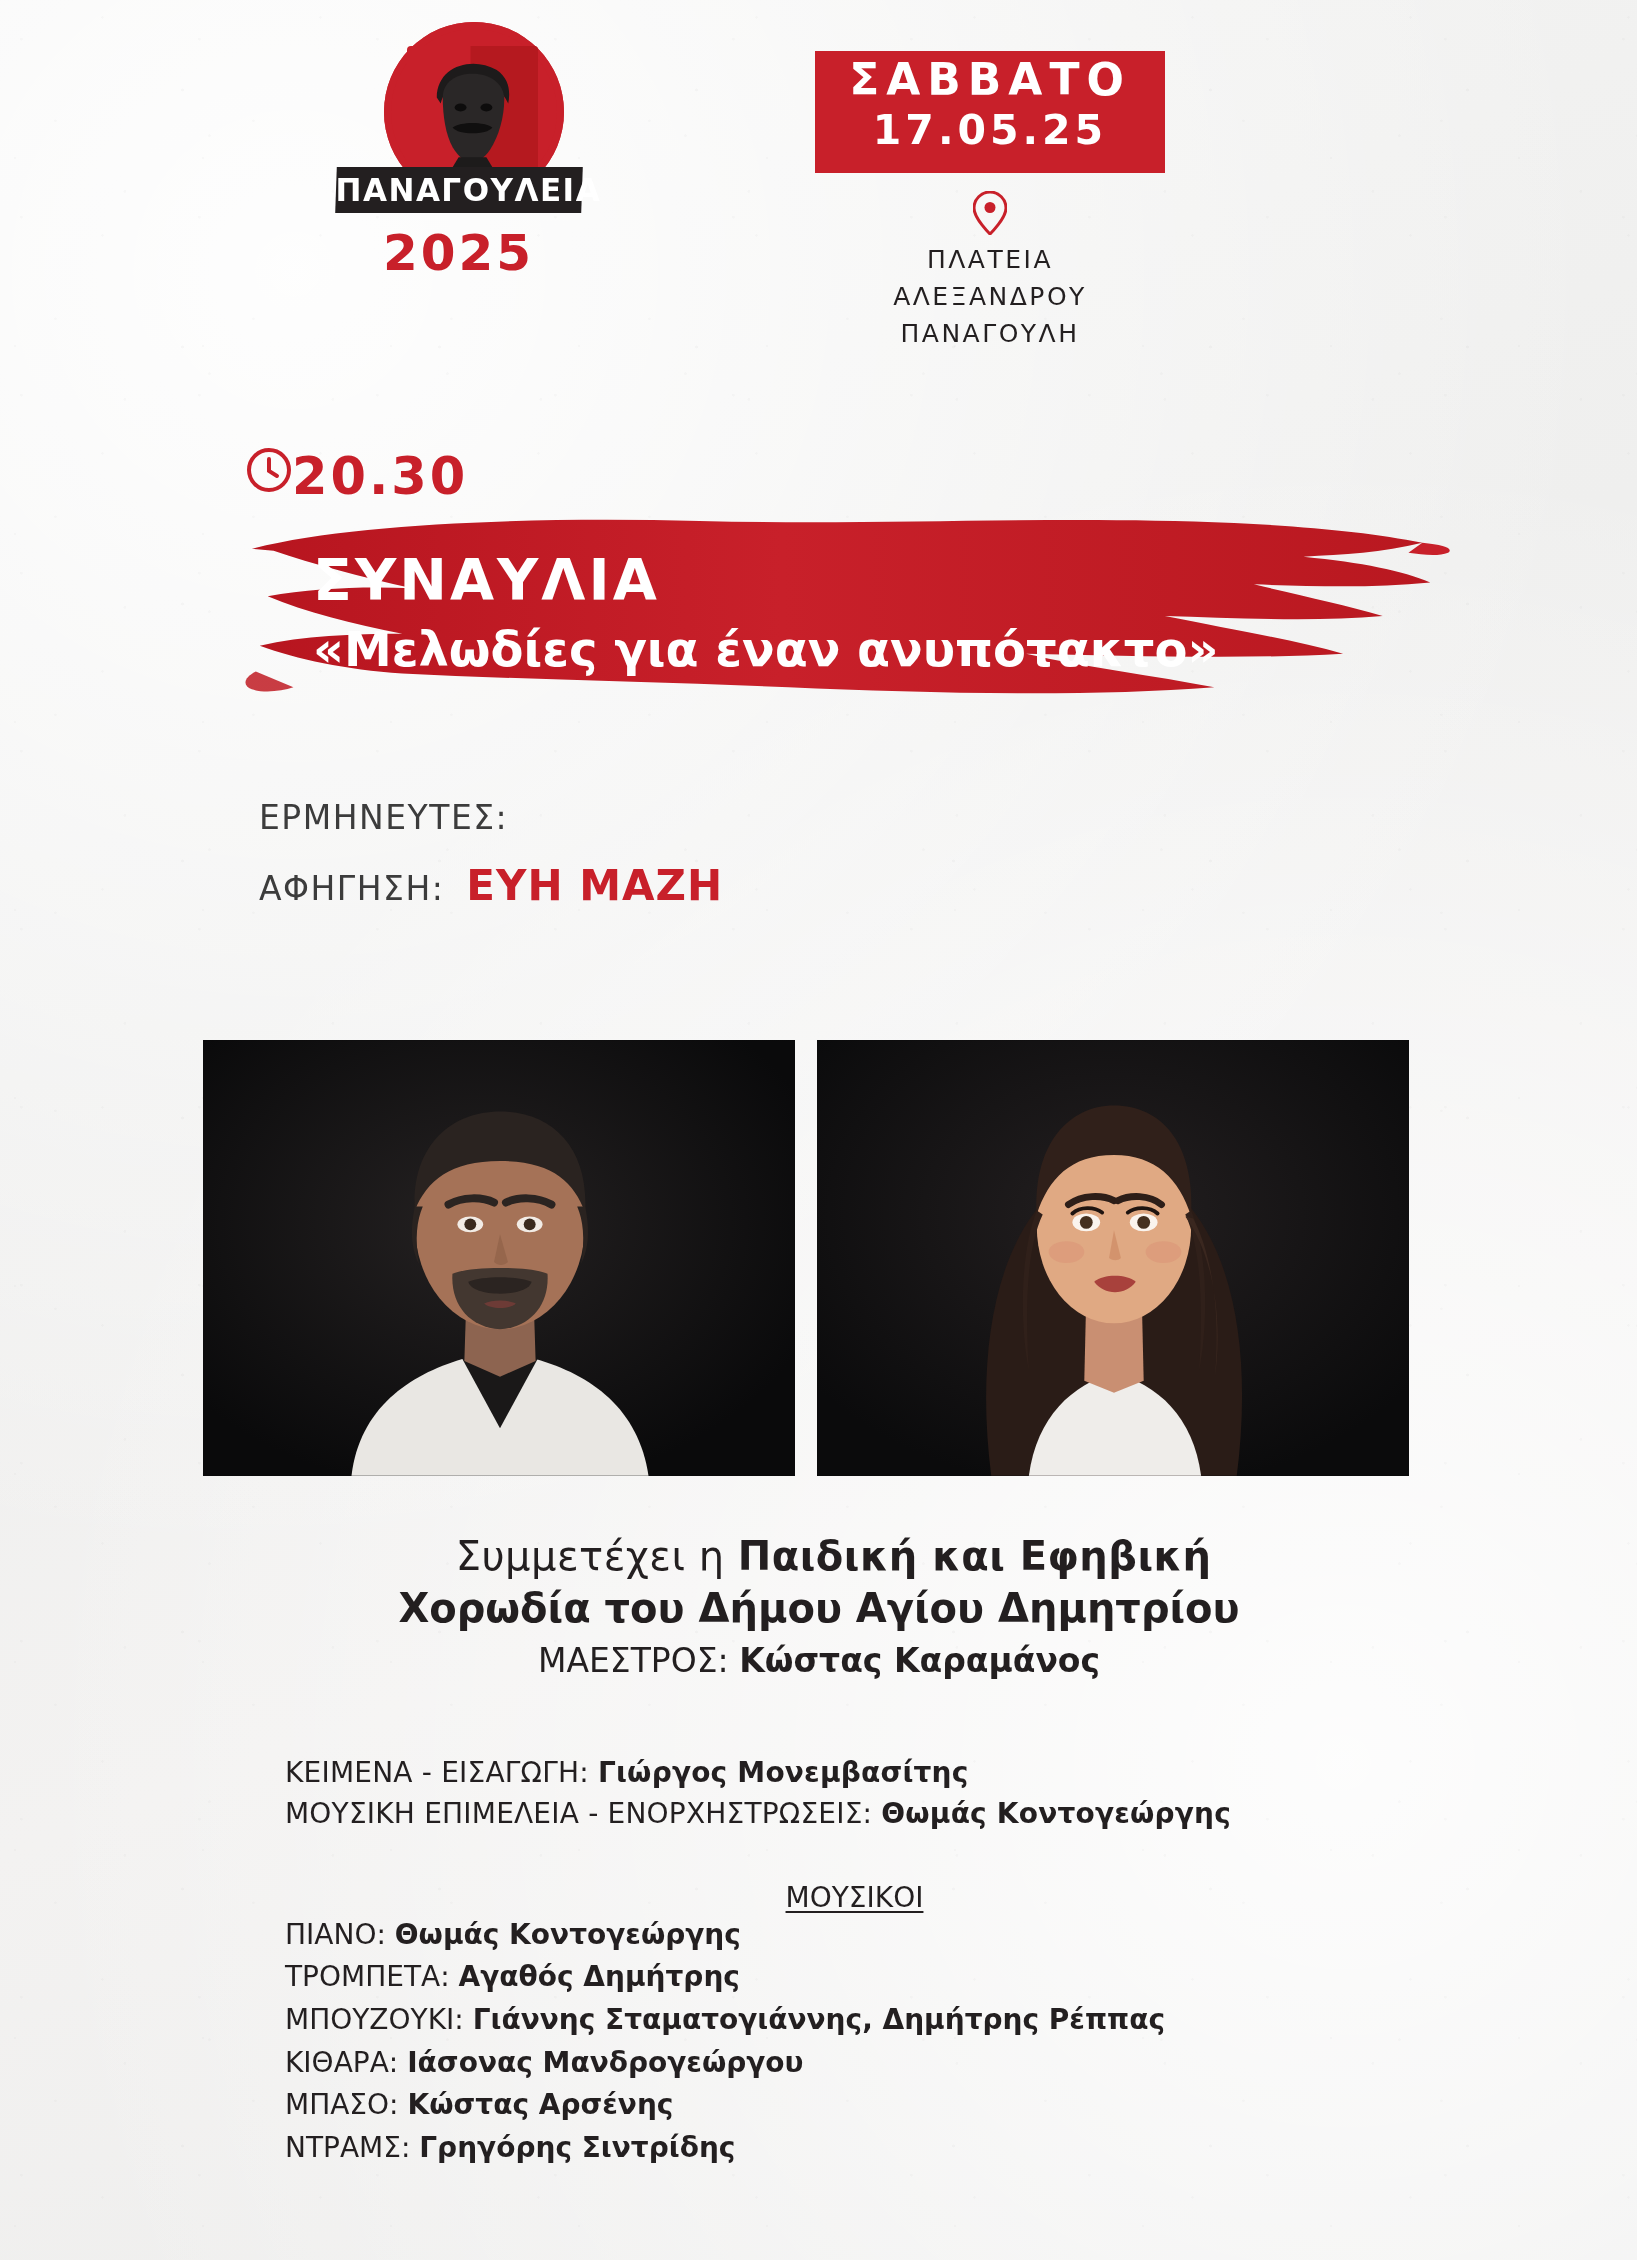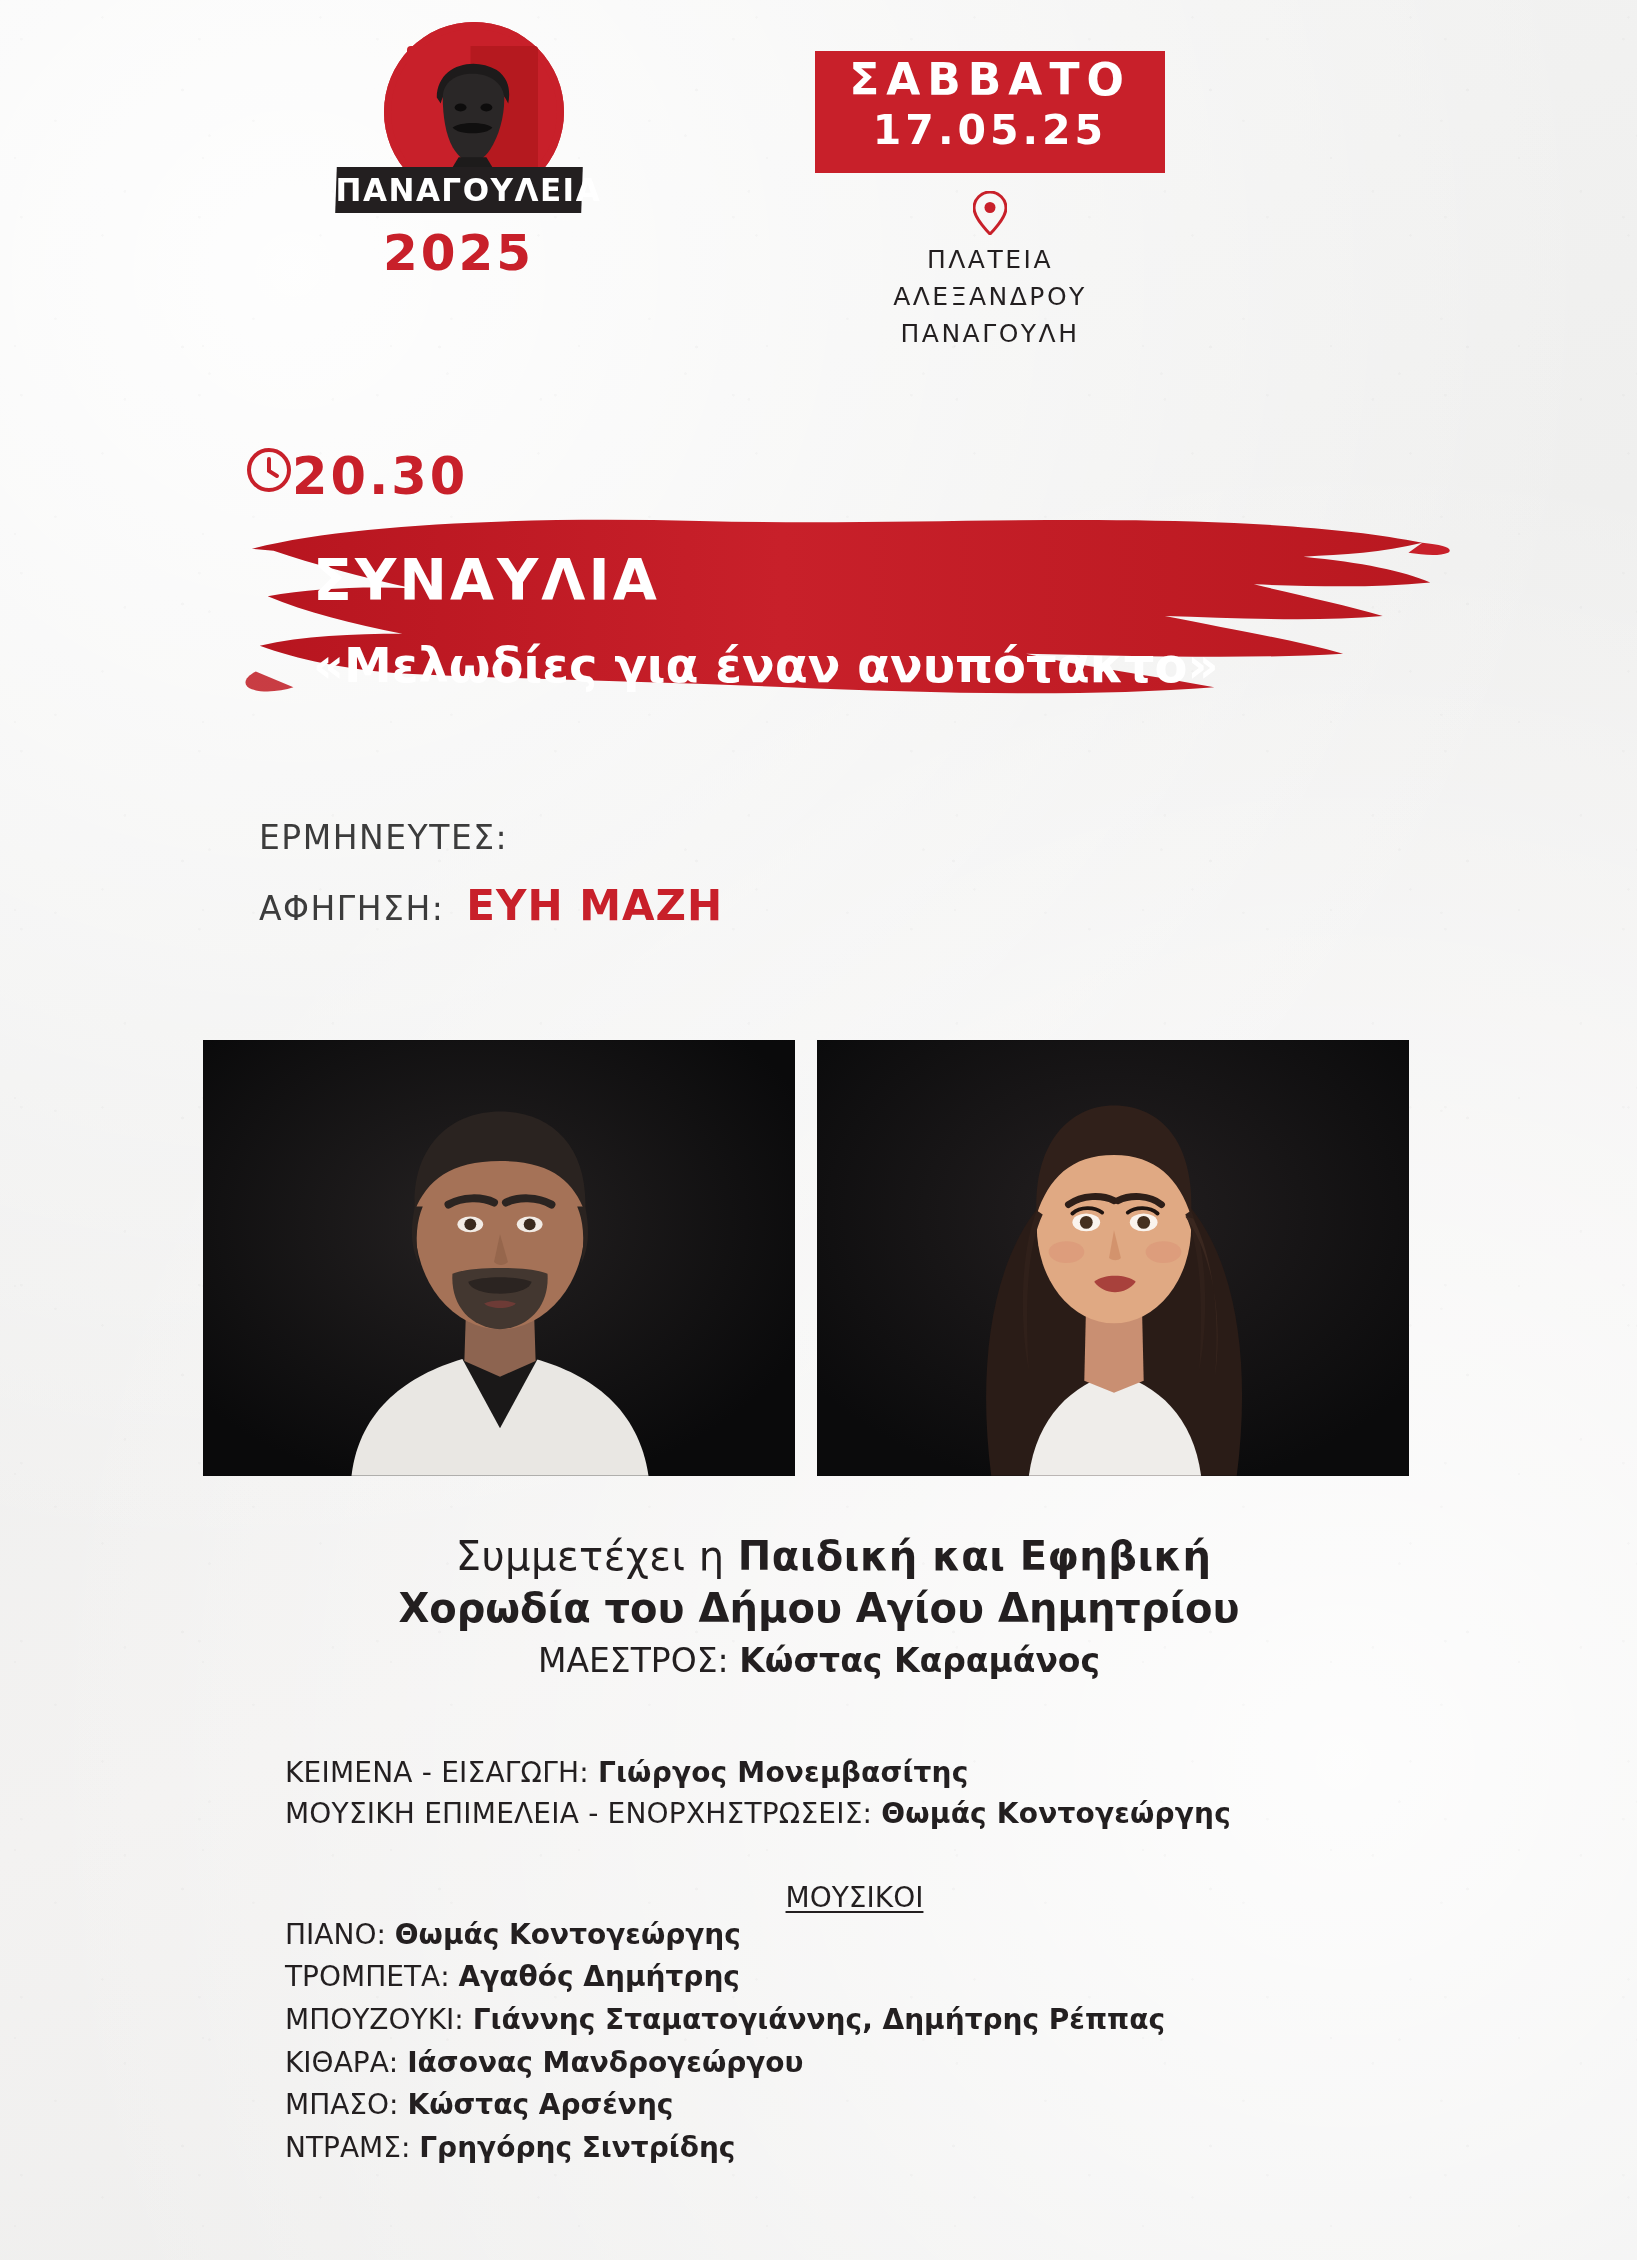--- a/index.html
+++ b/index.html
@@ -183,33 +183,32 @@
     width: 1089px;
     color: #ffffff;
   }
   .brush-line1 {
     font-size: 57px;
     font-weight: 700;
     letter-spacing: 3px;
     font-family: "DejaVu Sans", sans-serif;
   }
   .brush-line2 {
-    margin-top: 24px;
+    margin-top: 8px;
     font-size: 48px;
     font-weight: 700;
     font-family: "DejaVu Sans", sans-serif;
   }
 
   
   .performers {
     position: absolute;
     left: 259px;
     top: 792px;
     width: 1119px;
-    margin-top: 20px;
   }
   .perf-row {
     display: flex;
     align-items: flex-start;
     gap: 22px;
   }
   .perf-label {
     color: #3c3c3c;
     font-size: 33px;
     letter-spacing: 1.5px;

